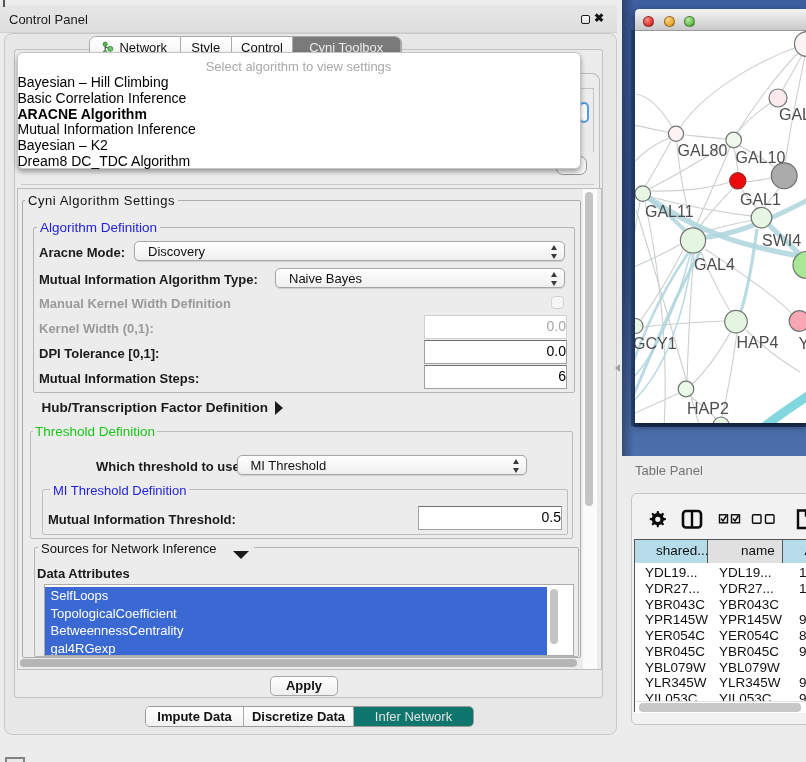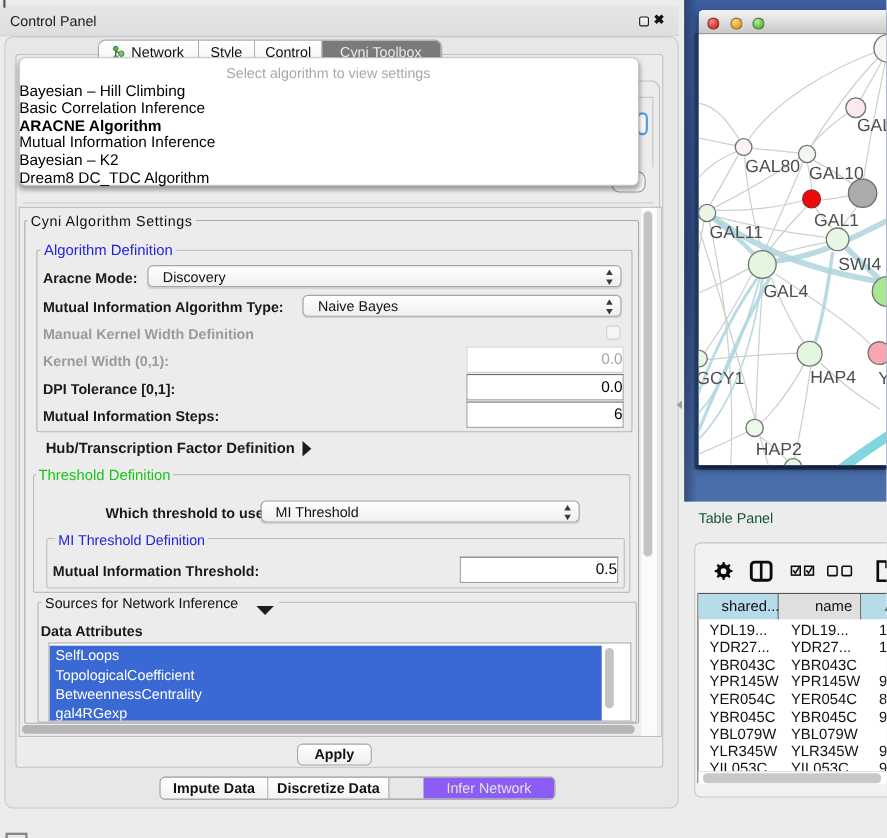--- a/index.html
+++ b/index.html
@@ -116,21 +116,21 @@
 
 <div class="abs" style="left:270px;top:676px;width:68px;height:20px;background:linear-gradient(#FFFFFF,#EFEFEF);border:1px solid #A6A6A6;border-radius:5px;text-align:center;line-height:18px;font-weight:600;font-size:13px;">Apply</div>
 
 <div class="abs" id="bottabs" style="left:145px;top:706px;height:21px;display:flex;border:1px solid #9B9B9B;border-radius:5px;overflow:hidden;">
   <div class="bseg" style="width:98px;">Impute Data</div>
   <div class="bseg" style="width:110px;">Discretize Data</div>
   <div class="bseg dark" style="width:119px;border-right:none;">Infer Network</div>
 </div>
 <style>
 .bseg { display:flex;align-items:center;justify-content:center;font-size:13px;font-weight:600;color:#111;background:linear-gradient(#FFFFFF,#F2F2F2);border-right:1px solid #ABABAB;height:100%; }
-.bseg.dark { background:#8b5cf6;color:#E2E2E2;font-weight:400;margin-left:31px; }
+.bseg.dark { background:#0f766e;color:#E2E2E2;font-weight:400; }
 .lbl { font-weight:bold;font-size:13px;color:#1a1a1a; }
 .lbl.dis { color:#9A9A9A; }
 .combo { background:linear-gradient(#FFFFFF,#EFEFEF);border:1px solid #A6A6A6;border-radius:5px;display:flex;align-items:center;font-size:13px;padding-left:13px;box-shadow:0 1px 1px rgba(0,0,0,0.12); }
 .arr { position:absolute;right:6px;top:2.5px;width:7px;height:14px; }
 .arr:before { content:"";position:absolute;left:0;top:0;border-left:3.5px solid transparent;border-right:3.5px solid transparent;border-bottom:5px solid #3a3a3a; }
 .arr:after { content:"";position:absolute;left:0;bottom:0;border-left:3.5px solid transparent;border-right:3.5px solid transparent;border-top:5px solid #3a3a3a; }
 .field { background:#fff;border:1px solid #A0A0A0;border-top-color:#707070;font-size:14px;text-align:right;padding-right:0;line-height:21px;color:#000; }
 </style>
 
 <div class="abs" style="left:615px;top:364px;width:0;height:0;border-right:5px solid #A0A0A0;border-top:4px solid transparent;border-bottom:4px solid transparent;"></div>
@@ -230,21 +230,21 @@
         <text x="633" y="349">GCY1</text>
         <text x="736.5" y="348">HAP4</text>
         <text x="798.5" y="349">Y</text>
         <text x="687" y="413.5">HAP2</text>
       </g>
     </svg>
   </div>
 </div>
 <style>.tl { position:absolute;top:6.5px;width:11px;height:11px;border-radius:50%;border:0.5px solid rgba(0,0,0,0.35); }</style>
 
-<div class="abs" style="left:635px;top:463px;font-size:13px;color:#14532d;">Table Panel</div>
+<div class="abs" style="left:635px;top:463px;font-size:13px;color:#737373;">Table Panel</div>
 <div class="abs" id="tablewrap" style="left:631px;top:493px;width:200px;height:232px;background:#F2F2F2;border:1px solid #C6C6C6;border-radius:6px;overflow:hidden;">
 
   <svg width="198" height="44" viewBox="0 0 198 44" style="position:absolute;left:0;top:0;">
     <g fill="#0b0b0b" transform="translate(0.5,5)">
       <path d="M24.5 12 l1.6 0 0.5 2.2 a6 6 0 0 1 1.9 0.8 l1.9-1.2 1.2 1.2 -1.2 1.9 a6 6 0 0 1 0.8 1.9 l2.2 0.5 0 1.6 -2.2 0.5 a6 6 0 0 1 -0.8 1.9 l1.2 1.9 -1.2 1.2 -1.9-1.2 a6 6 0 0 1 -1.9 0.8 l-0.5 2.2 -1.6 0 -0.5-2.2 a6 6 0 0 1 -1.9-0.8 l-1.9 1.2 -1.2-1.2 1.2-1.9 a6 6 0 0 1 -0.8-1.9 l-2.2-0.5 0-1.6 2.2-0.5 a6 6 0 0 1 0.8-1.9 l-1.2-1.9 1.2-1.2 1.9 1.2 a6 6 0 0 1 1.9-0.8 z M25.3 17.7 a2.6 2.6 0 1 0 0 5.2 a2.6 2.6 0 1 0 0-5.2 z"></path>
     </g>
     <rect x="51" y="17" width="18" height="16.5" rx="3" fill="none" stroke="#0b0b0b" stroke-width="2.6"></rect>
     <line x1="60" y1="17" x2="60" y2="33.5" stroke="#0b0b0b" stroke-width="2.4"></line>
     <g stroke="#0b0b0b" stroke-width="1.4" fill="none">
       <rect x="87.5" y="20.8" width="8" height="8"></rect>

